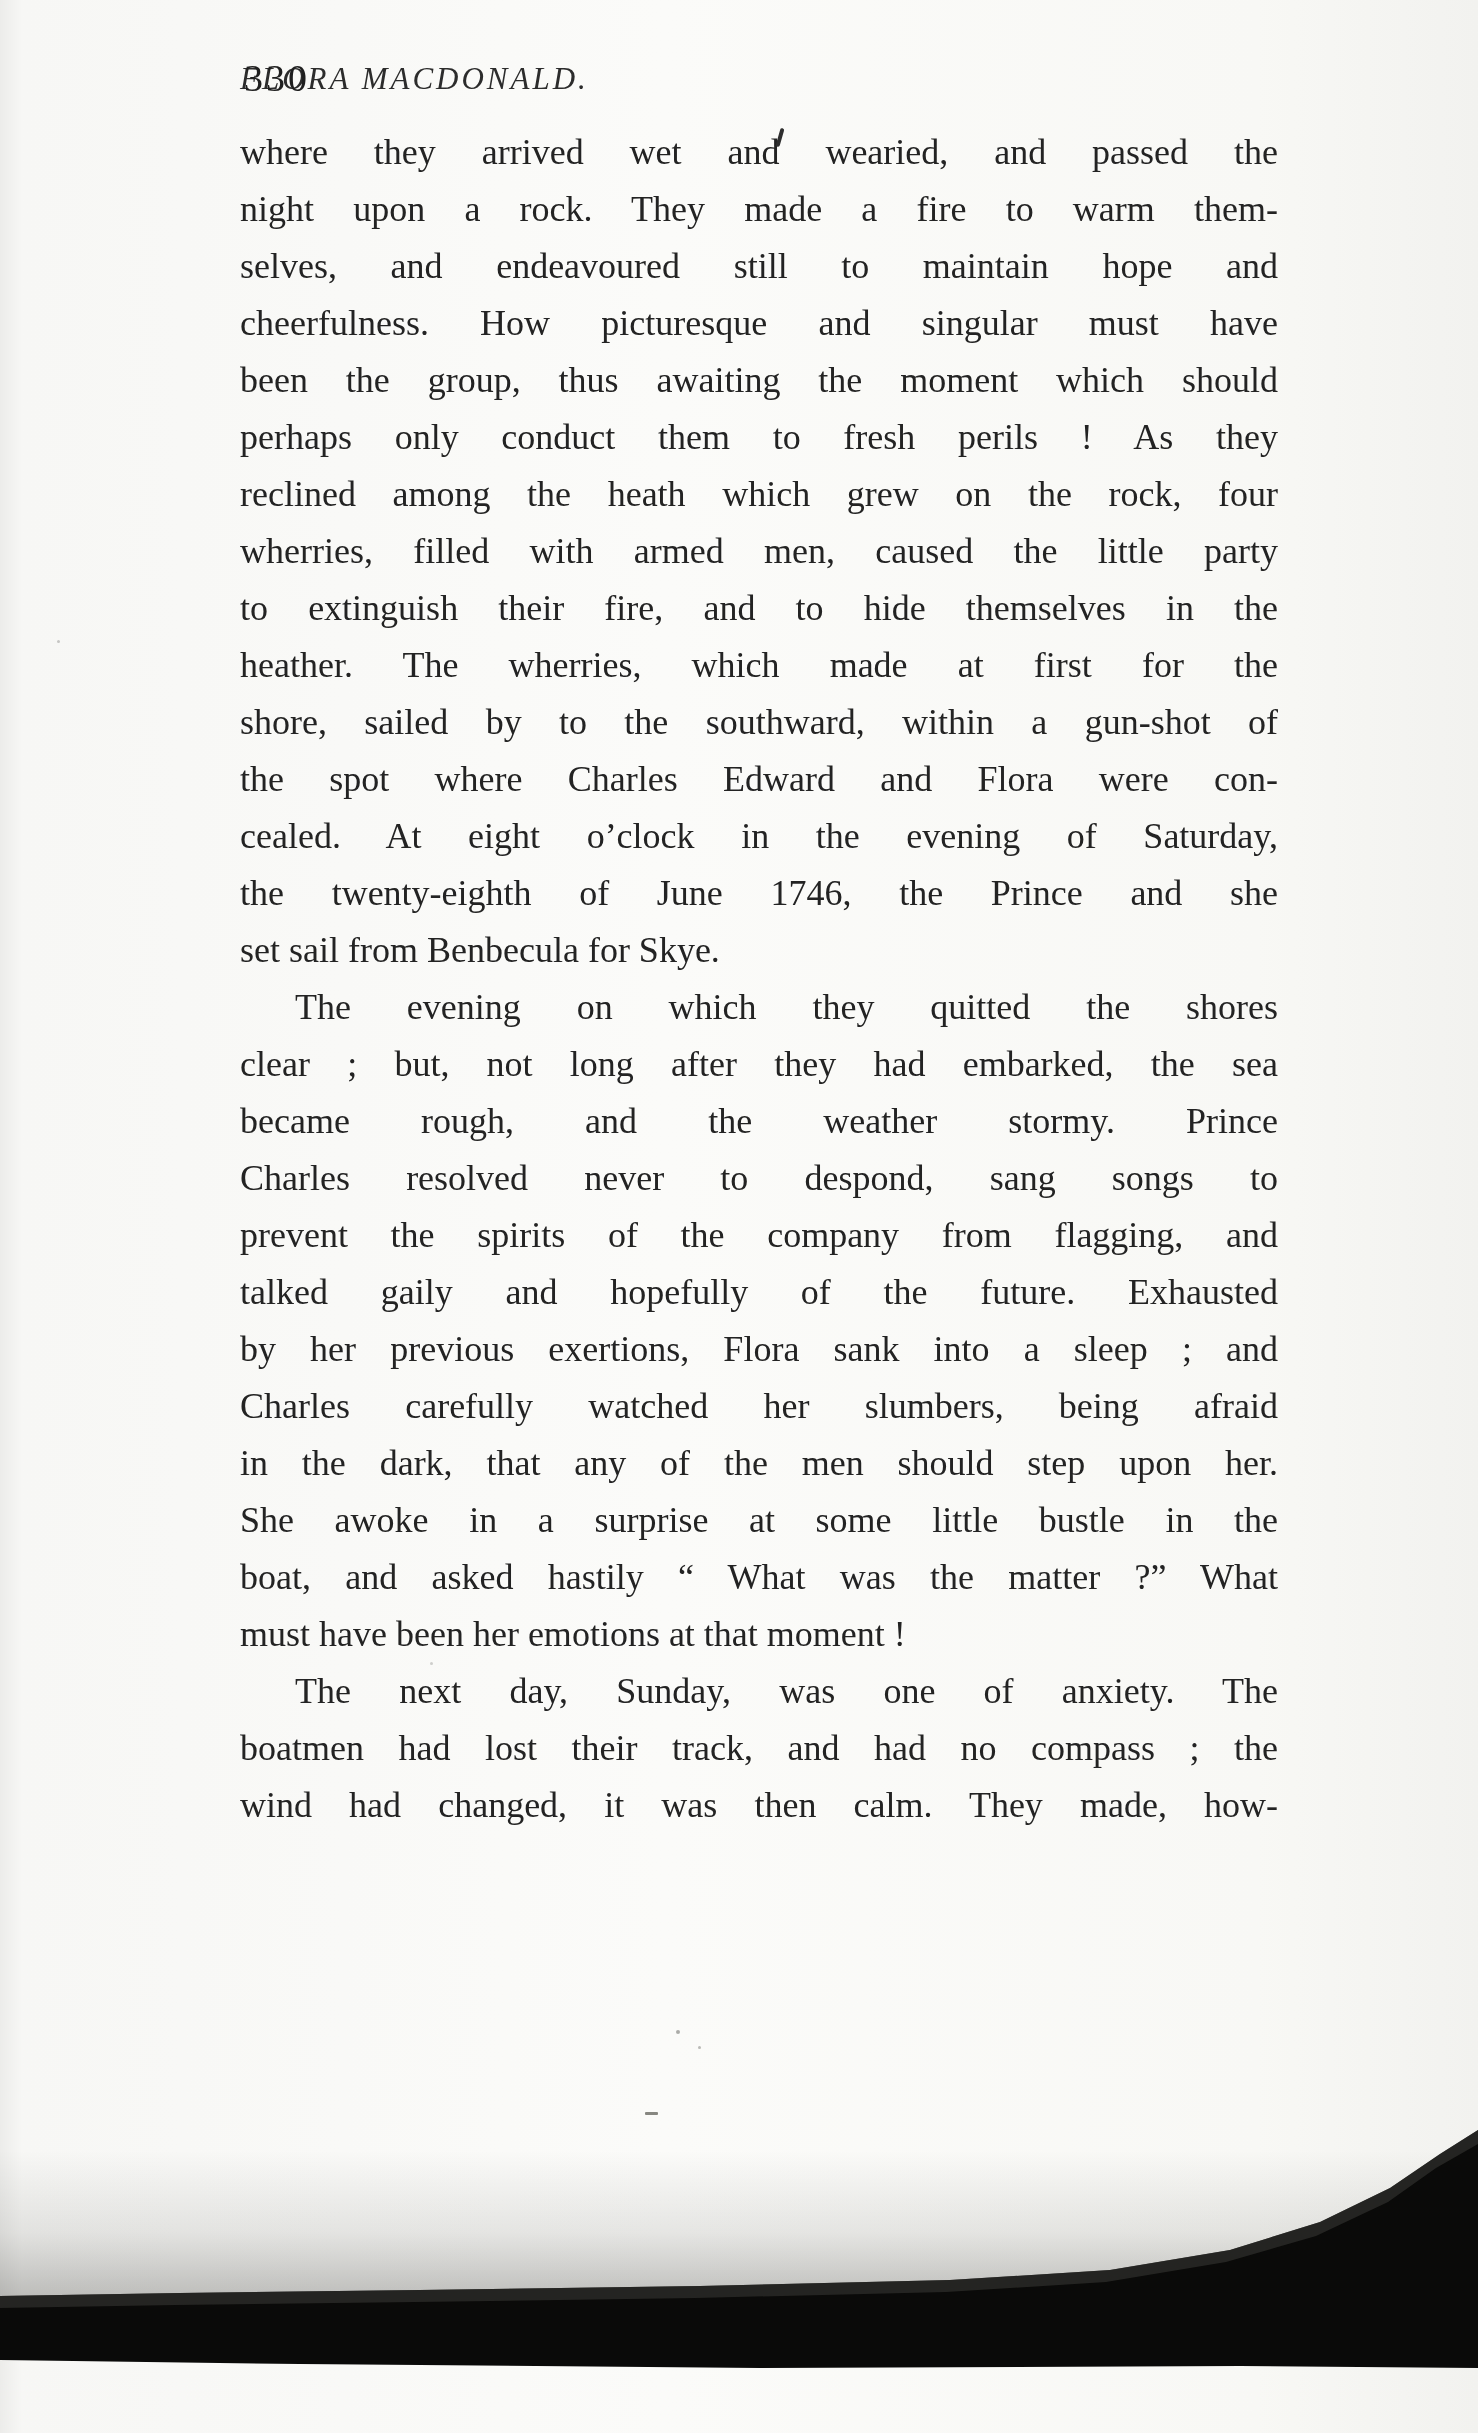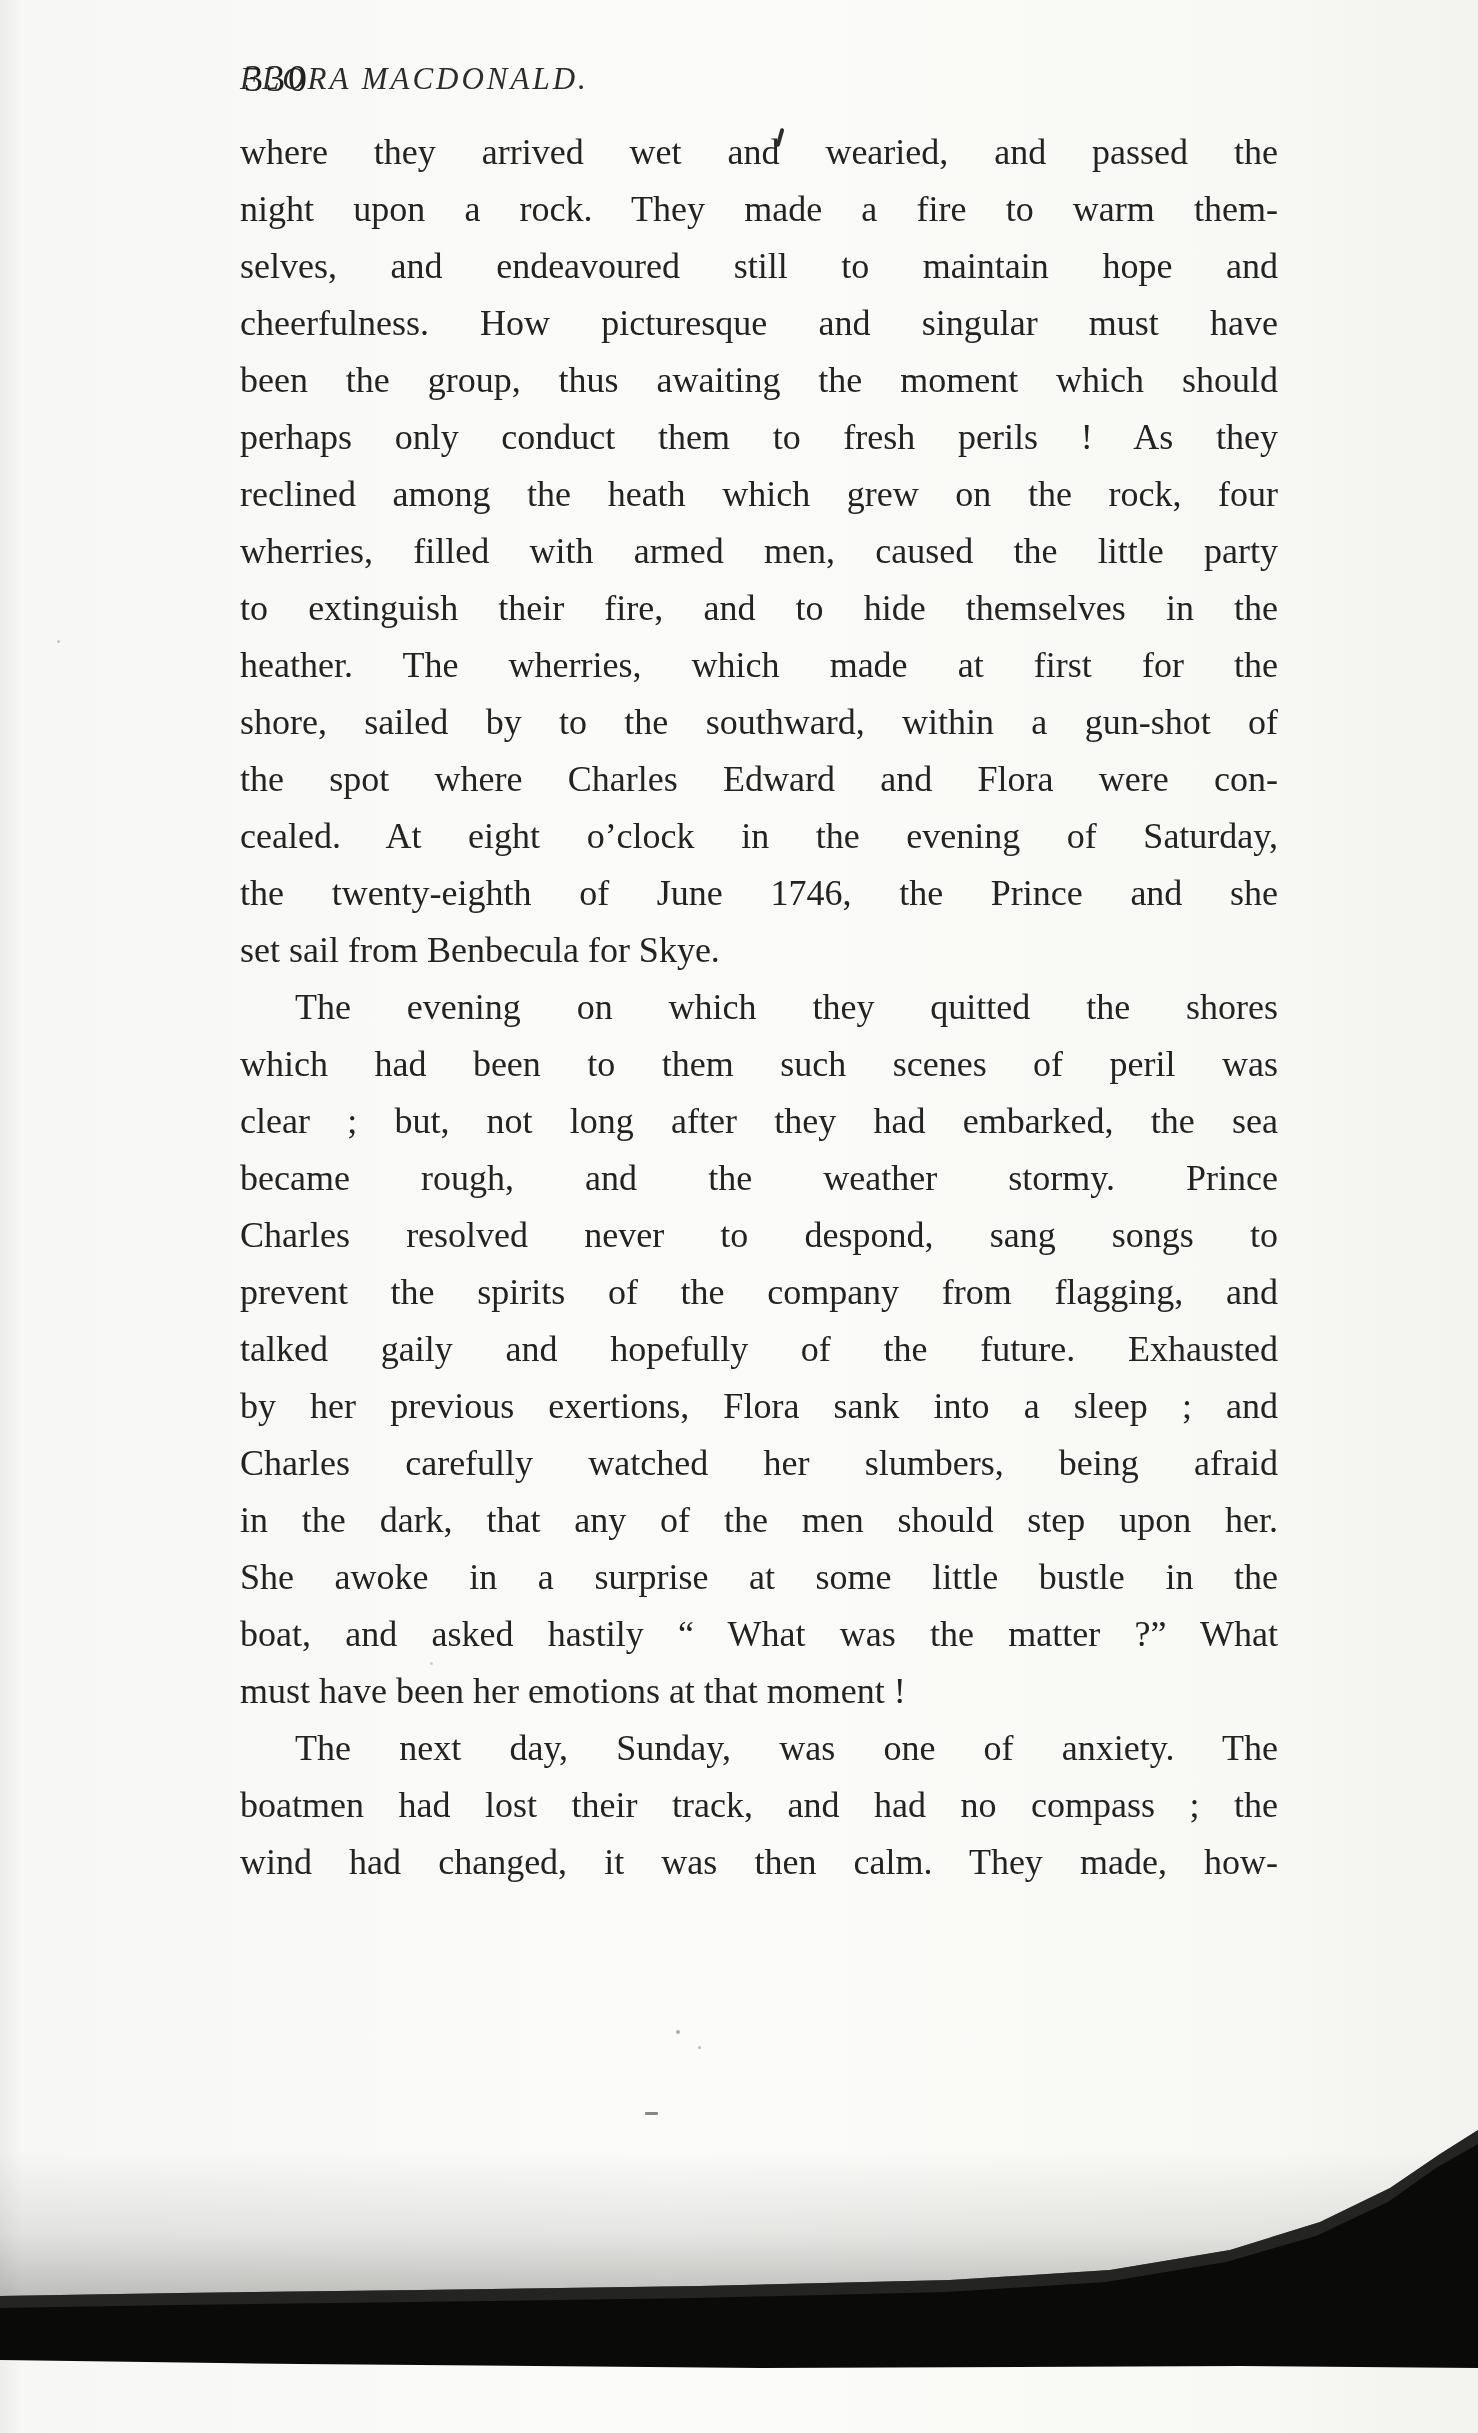--- a/index.html
+++ b/index.html
@@ -96,21 +96,20 @@
       <div class="line">reclined among the heath which grew on the rock, four</div>
       <div class="line">wherries, filled with armed men, caused the little party</div>
       <div class="line">to extinguish their fire, and to hide themselves in the</div>
       <div class="line">heather.  The wherries, which made at first for the</div>
       <div class="line">shore, sailed by to the southward, within a gun-shot of</div>
       <div class="line">the spot where Charles Edward and Flora were con-</div>
       <div class="line">cealed.  At eight o’clock in the evening of Saturday,</div>
       <div class="line">the twenty-eighth of June 1746, the Prince and she</div>
       <div class="line last">set sail from Benbecula for Skye.</div>
       <div class="line indent">The evening on which they quitted the shores</div>
-      <div class="line">which had been to them such scenes of peril was</div>
       <div class="line">clear ; but, not long after they had embarked, the sea</div>
       <div class="line">became rough, and the weather stormy.  Prince</div>
       <div class="line">Charles resolved never to despond, sang songs to</div>
       <div class="line">prevent the spirits of the company from flagging, and</div>
       <div class="line">talked gaily and hopefully of the future.  Exhausted</div>
       <div class="line">by her previous exertions, Flora sank into a sleep ; and</div>
       <div class="line">Charles carefully watched her slumbers, being afraid</div>
       <div class="line">in the dark, that any of the men should step upon her.</div>
       <div class="line">She awoke in a surprise at some little bustle in the</div>
       <div class="line">boat, and asked hastily “ What was the matter ?”  What</div>

